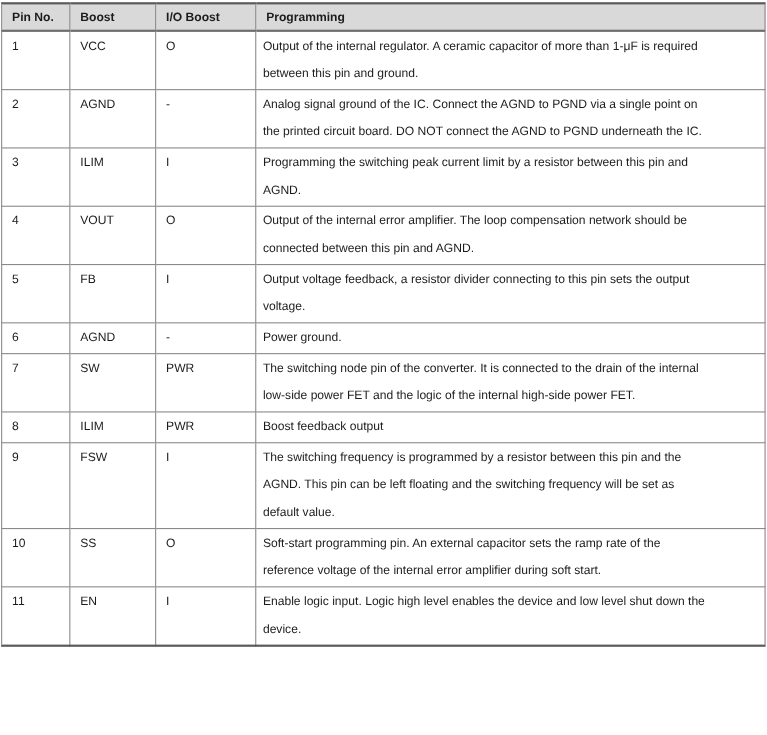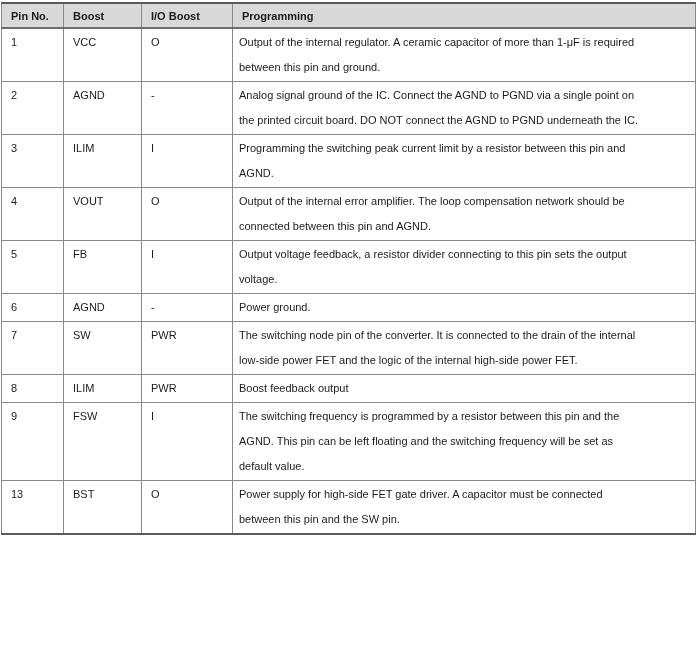--- a/index.html
+++ b/index.html
@@ -133,21 +133,28 @@
         </tr>
         <tr>
           <td>9</td>
           <td>FSW</td>
           <td>I</td>
           <td class="desc">The switching frequency is programmed by a resistor between this pin and the
 AGND. This pin can be left floating and the switching frequency will be set as
 default value.</td>
         </tr>
         <tr>
-          <td>13</td>
-          <td>BST</td>
+          <td>10</td>
+          <td>SS</td>
           <td>O</td>
-          <td class="desc">Power supply for high-side FET gate driver. A capacitor must be connected
-between this pin and the SW pin.</td>
+          <td class="desc">Soft-start programming pin. An external capacitor sets the ramp rate of the
+reference voltage of the internal error amplifier during soft start.</td>
+        </tr>
+        <tr>
+          <td>11</td>
+          <td>EN</td>
+          <td>I</td>
+          <td class="desc">Enable logic input. Logic high level enables the device and low level shut down the
+device.</td>
         </tr>
       </tbody>
   </table>
 </div>
 
 </body></html>

